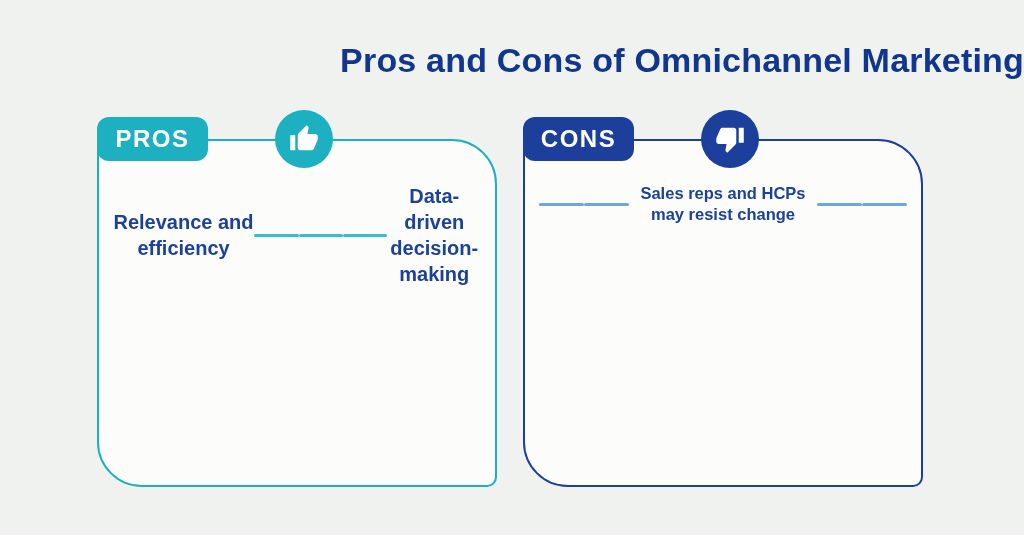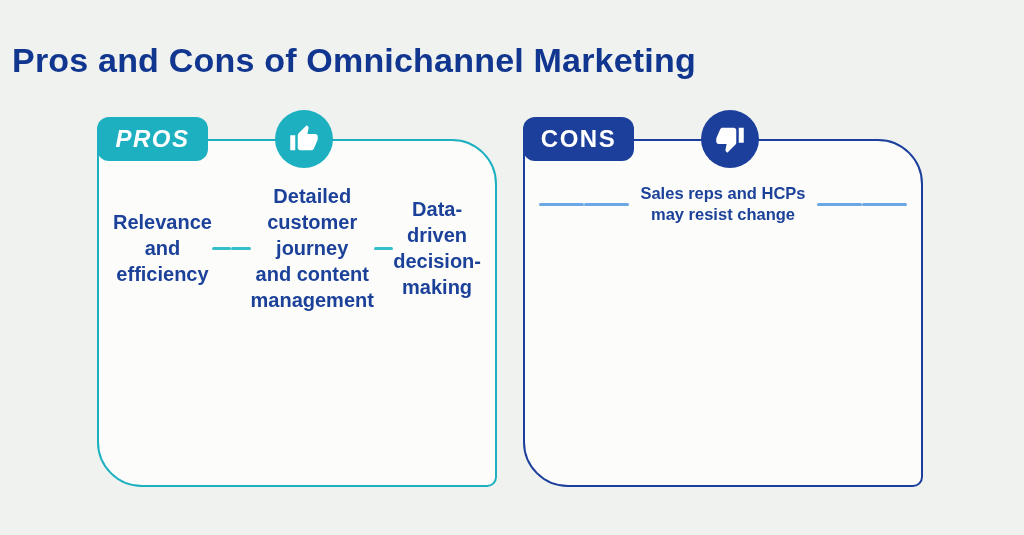--- a/index.html
+++ b/index.html
@@ -17,26 +17,25 @@
   body{
     background:var(--bg);
     font-family:"Liberation Sans", sans-serif;
     position:relative;
     overflow:hidden;
   }
   .stage{position:absolute;inset:0;width:1024px;height:535px;}
   .main-title{
     position:absolute;
     top:41px;left:0;width:1024px;
-    text-align:left;
+    text-align:right;
     font-size:34px;
     font-weight:700;
     letter-spacing:.2px;
     color:var(--title);
-    padding-left:12px;
   }
   .panel{
     position:absolute;
     top:139px;
     width:400px;
     height:348px;
     background:var(--panel_bg);
     border:2px solid;
     border-radius:10px 45px 10px 45px;
   }
@@ -44,21 +43,21 @@
   .panel.cons{left:523px;border-color:var(--blue);}
   .panel-label{
     position:absolute;
     top:-24px;left:-2px;
     width:111px;height:44px;
     border-radius:12px;
     display:flex;align-items:center;justify-content:center;
     color:#ffffff;
     font-size:24px;font-weight:700;letter-spacing:1.5px;
   }
-  .pros .panel-label{background:var(--teal);font-style:italic;}
+  .pros .panel-label{background:var(--teal);}
   .cons .panel-label{background:var(--blue);}
   .badge{
     position:absolute;
     top:-31px;left:176px;
     width:58px;height:58px;
     border-radius:50%;
     display:flex;align-items:center;justify-content:center;
   }
   .pros .badge{background:var(--teal);}
   .cons .badge{background:var(--blue);}
@@ -92,22 +91,20 @@
     <div class="panel-label">PROS</div>
     <div class="badge">
       <svg viewBox="0 0 24 24" aria-hidden="true">
         <path d="M1 21h4V9H1v12zM23 10c0-1.1-.9-2-2-2h-6.31l.95-4.57.03-.32c0-.41-.17-.79-.44-1.06L14.17 1 7.58 7.59C7.22 7.95 7 8.45 7 9v10c0 1.1.9 2 2 2h9c.83 0 1.54-.5 1.84-1.22l3.02-7.05c.09-.23.14-.47.14-.73v-2z"></path>
       </svg>
     </div>
     <div class="content">
       <div class="item">Relevance and efficiency</div>
       <div class="divider"></div>
       <div class="divider"></div>
-      <div class="item">Detailed customer journey
-and content management</div>
       <div class="divider"></div>
       <div class="item">Data-driven
 decision-making</div>
     </div>
   </section>
 
   <section class="panel cons">
     <div class="panel-label">CONS</div>
     <div class="badge">
       <svg viewBox="0 0 24 24" aria-hidden="true">

